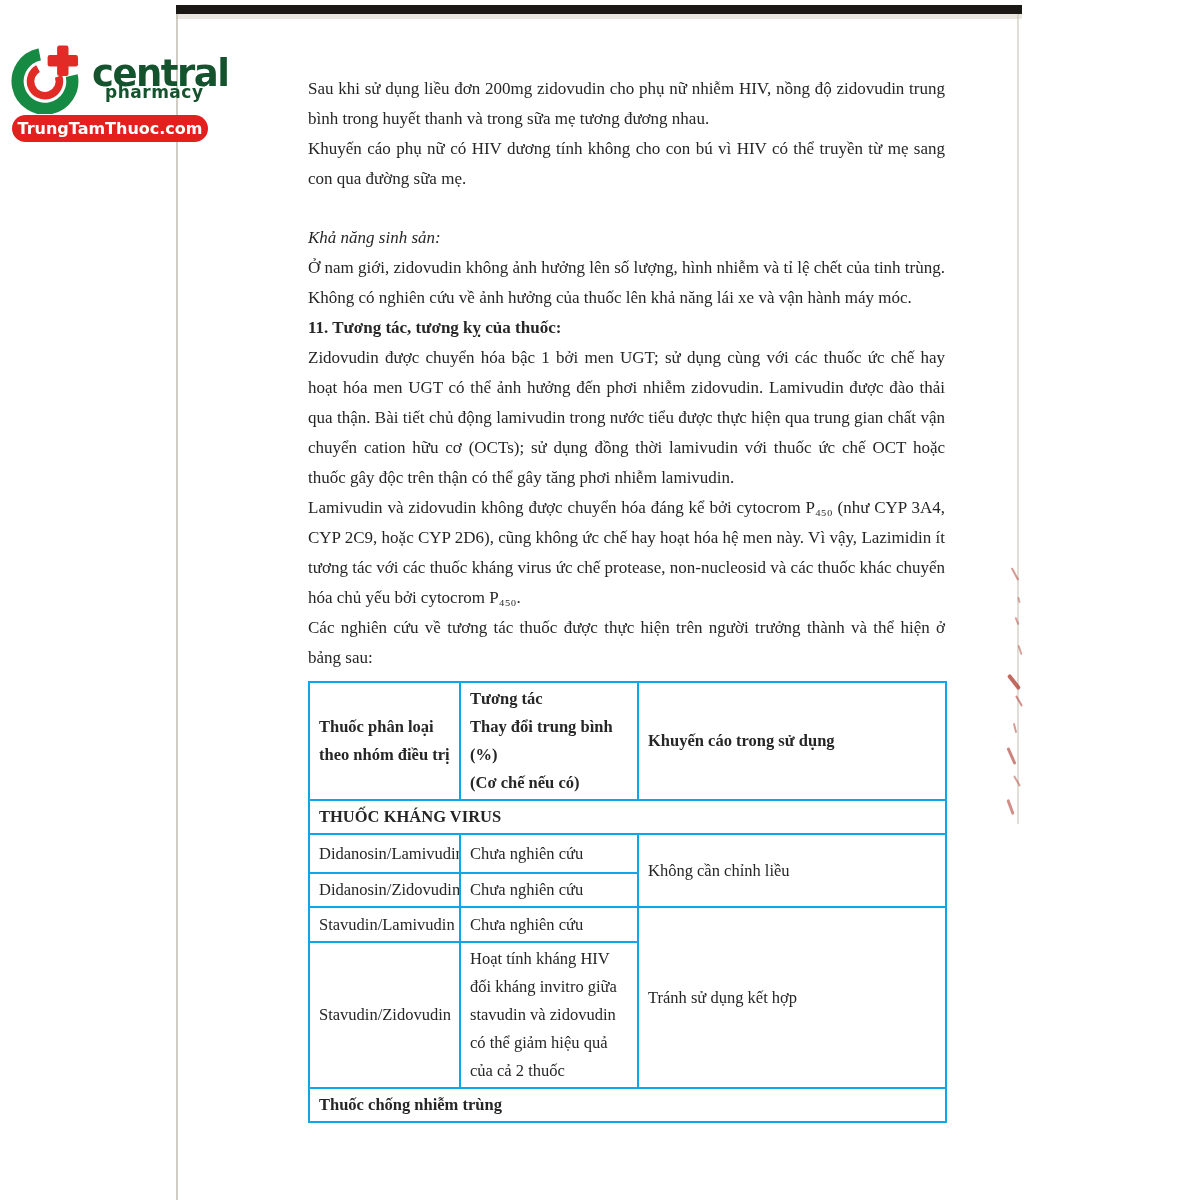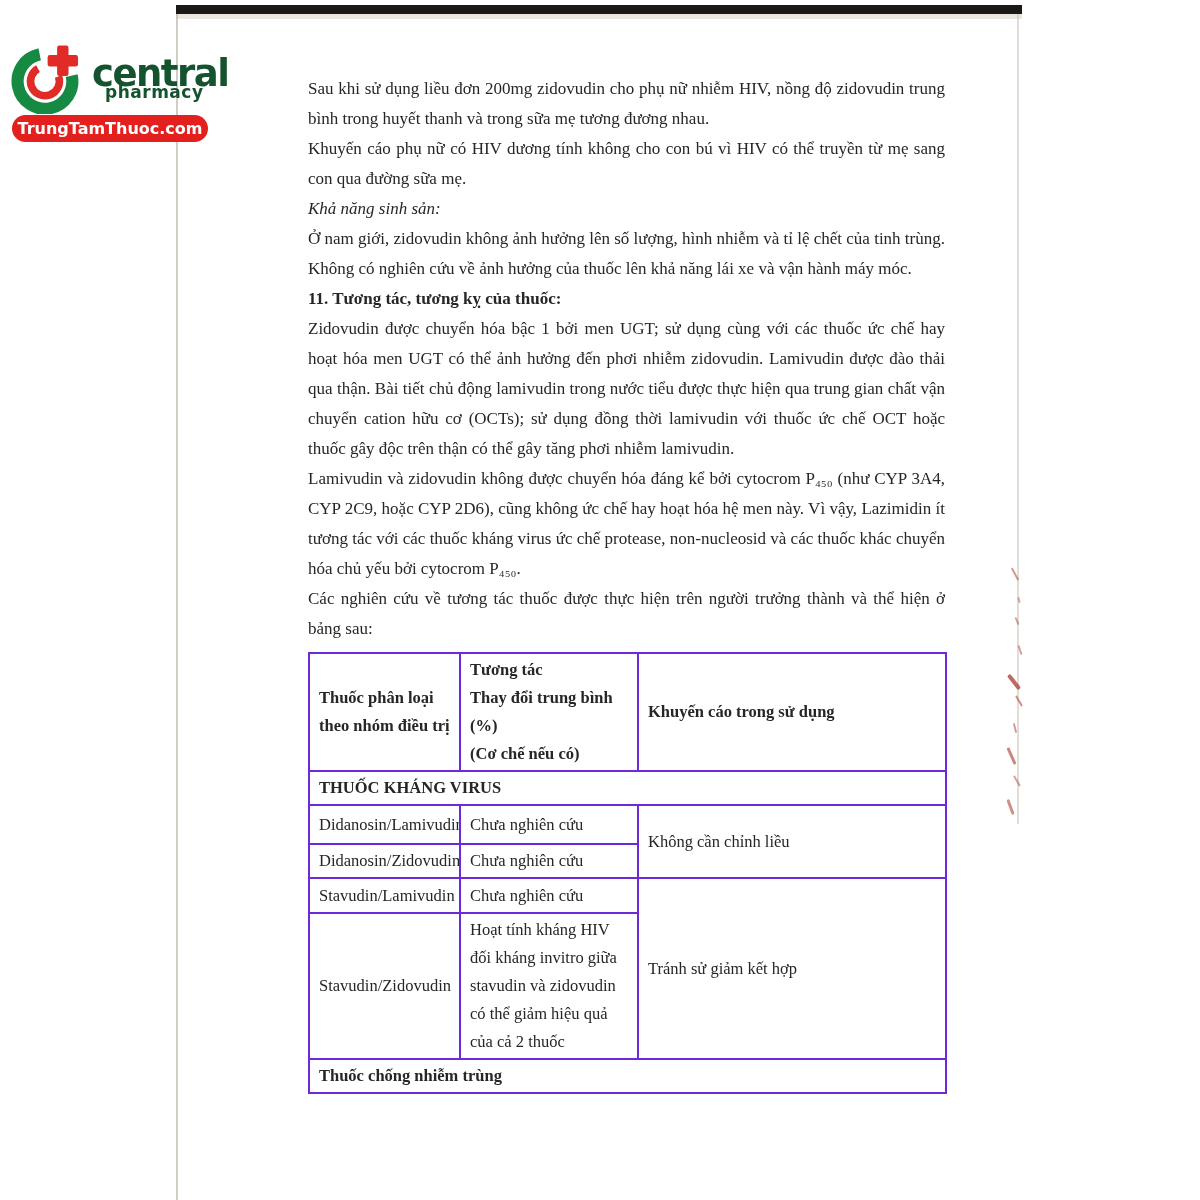--- a/index.html
+++ b/index.html
@@ -21,26 +21,26 @@
               font-weight:bold;font-size:37px;letter-spacing:-1.5px;color:#14532d;}
   .logo-tagline{position:absolute;left:97px;top:46px;font-family:"DejaVu Sans","Liberation Sans",sans-serif;
               font-weight:bold;font-size:17px;letter-spacing:.5px;color:#14532d;}
   .logo-badge{position:absolute;left:4px;top:79px;width:196px;height:27px;border-radius:14px;background:#e3201e;
               display:flex;align-items:center;justify-content:center;
               font-family:"DejaVu Sans","Liberation Sans",sans-serif;font-weight:bold;font-size:16px;color:#fff;}
 
   
   .doc{position:absolute;left:308px;top:74px;width:637px;font-size:17px;line-height:30px;}
   .doc p{margin:0;text-align:justify;}
-  .doc p.it{font-style:italic;text-align:left;}
+  .doc p.it{font-style:italic;text-align:left;margin-top:29px;}
   .doc p.b{font-weight:bold;text-align:left;}
 
   
   table.itab{border-collapse:collapse;table-layout:fixed;width:637px;margin-top:8px;}
-  table.itab td{border:2px solid #6d28d9;padding:2px 6px 2px 9px;font-size:16.5px;line-height:28px;
+  table.itab td{border:2px solid #0ea5e9;padding:2px 6px 2px 9px;font-size:16.5px;line-height:28px;
                 vertical-align:middle;overflow:hidden;}
   tr.thead td{font-weight:bold;height:84px;}
   td.c2h{vertical-align:middle;}
   tr.sect td{font-weight:bold;height:26px;}
   td.rec{padding-left:13px;}
   tr.r1 td{height:33px;} tr.r2 td{height:26px;} tr.r3 td{height:29px;} tr.r4 td{height:108px;}
   tr.sec2 td{height:28px;}
 </style>
 </head>
 <body>
@@ -111,21 +111,21 @@
         <td>Chưa nghiên cứu</td>
         <td class="rec" rowspan="2">Không cần chỉnh liều</td>
       </tr>
       <tr class="r2">
         <td>Didanosin/Zidovudin</td>
         <td>Chưa nghiên cứu</td>
       </tr>
       <tr class="r3">
         <td>Stavudin/Lamivudin</td>
         <td>Chưa nghiên cứu</td>
-        <td class="rec" rowspan="2">Tránh sử giảm kết hợp</td>
+        <td class="rec" rowspan="2">Tránh sử dụng kết hợp</td>
       </tr>
       <tr class="r4">
         <td>Stavudin/Zidovudin</td>
         <td>Hoạt tính kháng HIV đối kháng invitro giữa stavudin và zidovudin có thể giảm hiệu quả của cả 2 thuốc</td>
       </tr>
       <tr class="sect sec2">
         <td colspan="3">Thuốc chống nhiễm trùng</td>
       </tr>
     </tbody>
       </table>

